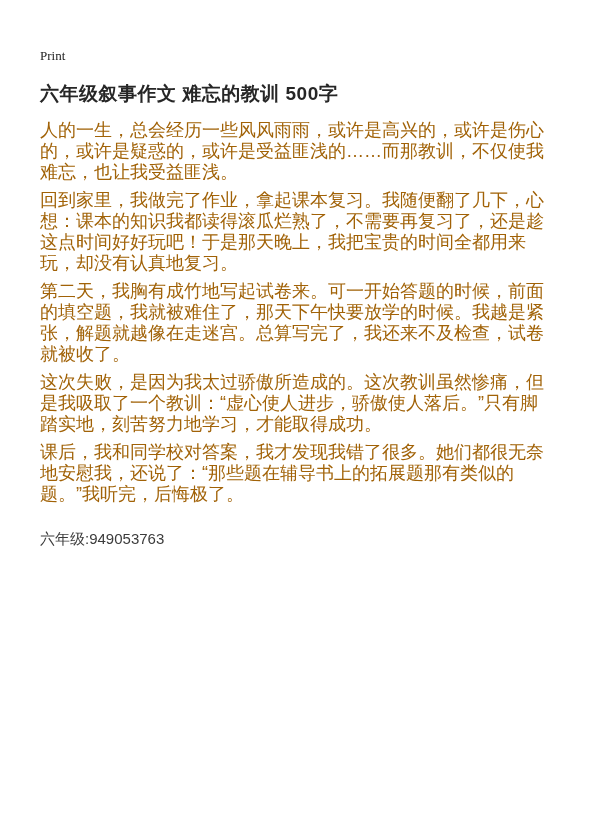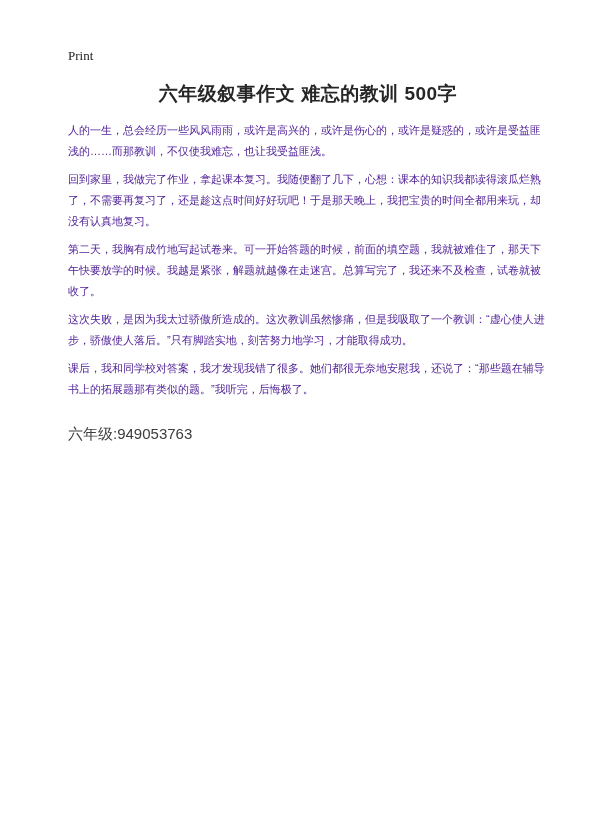--- a/index.html
+++ b/index.html
@@ -7,45 +7,44 @@
     padding: 0;
     background: #ffffff;
   }
   body {
     width: 600px;
     height: 828px;
     font-family: "Liberation Sans", sans-serif;
     overflow: hidden;
   }
   .page {
-    padding: 46px 52px 0 68px;
+    padding: 46px 52px 0 40px;
     box-sizing: border-box;
     width: 600px;
   }
   .print-link {
     display: inline-block;
     font-family: "Liberation Serif", serif;
     font-size: 13px;
     color: #1d1d1d;
     text-decoration: none;
     cursor: pointer;
     margin: 0;
   }
   .page-title {
     font-size: 19px;
     font-weight: bold;
-    text-align: center;
     color: #262626;
     margin: 17px 0 13px 0;
     letter-spacing: 0.5px;
   }
   .para {
-    font-size: 11px;
+    font-size: 18px;
     line-height: 21px;
-    color: #4c1d95;
+    color: #a16207;
     margin: 0 0 7px 0;
     text-align: left;
   }
   .meta {
     font-size: 15px;
     line-height: 21px;
     color: #3c3c3c;
     margin: 23px 0 12px 0;
   }
 </style>

